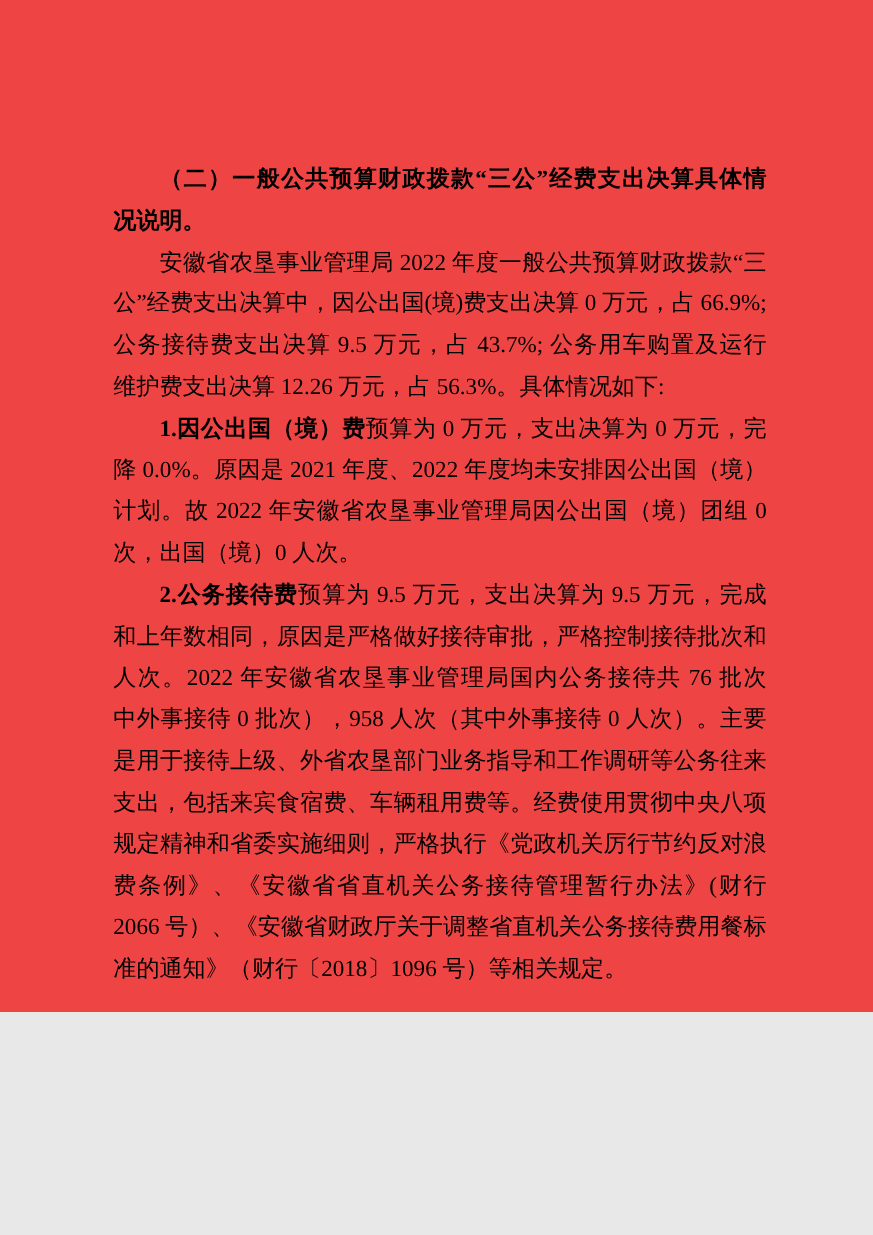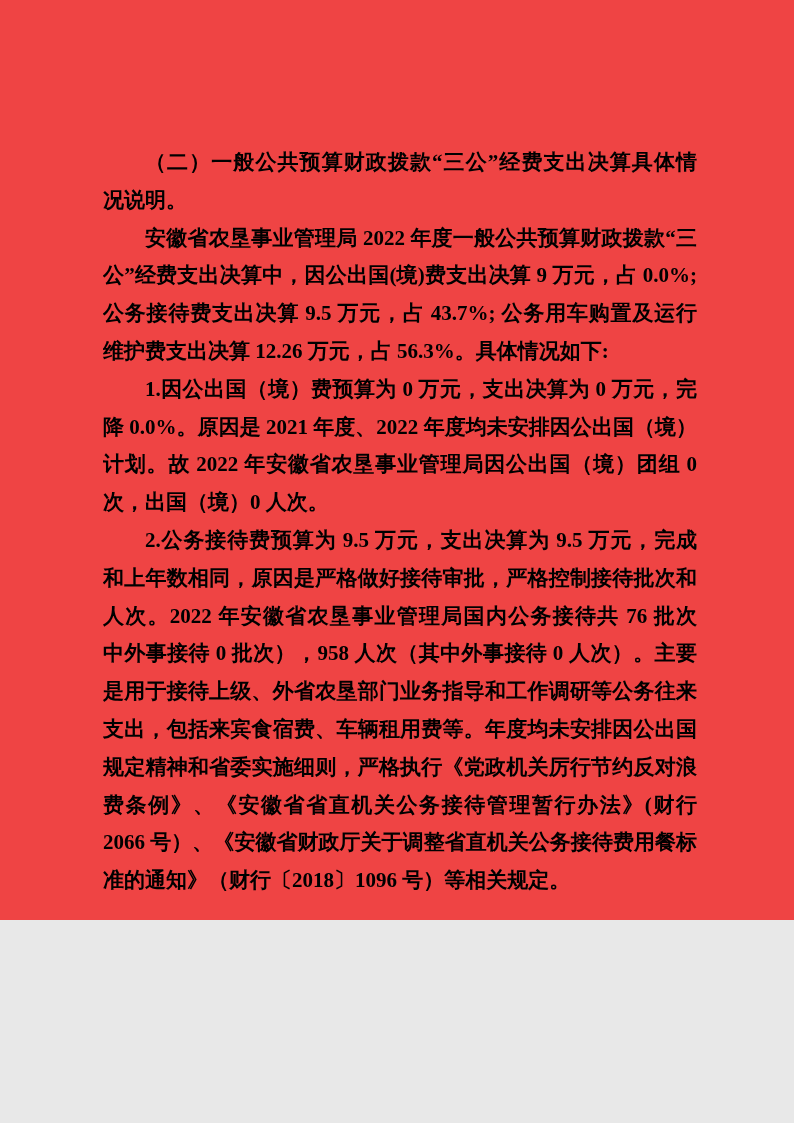--- a/index.html
+++ b/index.html
@@ -34,56 +34,56 @@
   .ln.last {
     text-align-last: left;
   }
   .ln.ind {
     text-indent: 42px;
   }
   .ln .b {
     font-weight: 700;
   }
   .ln .r {
-    font-weight: 700;
+    font-weight: 400;
   }
   .pagenum {
     position: absolute;
     top: 989px;
     right: 97px;
     font-size: 19px;
     line-height: 24px;
     font-weight: 400;
   }
 </style>
 </head>
 <body>
 
 <div class="sheet">
   <div class="textblock">
 
     <div class="ln ind"><span class="b">（二）一般公共预算财政拨款“三公”经费支出决算具体情</span><span class="r"></span></div>
     <div class="ln last"><span class="b">况说明。</span><span class="r"></span></div>
 
     <div class="ln ind"><span class="b"></span><span class="r">安徽省农垦事业管理局 2022 年度一般公共预算财政拨款“三</span></div>
-    <div class="ln"><span class="b"></span><span class="r">公”经费支出决算中，因公出国(境)费支出决算 9 万元，占 0.0%;</span></div>
+    <div class="ln"><span class="b"></span><span class="r">公”经费支出决算中，因公出国(境)费支出决算 0 万元，占 66.9%;</span></div>
     <div class="ln"><span class="b"></span><span class="r">公务接待费支出决算 9.5 万元，占 43.7%; 公务用车购置及运行</span></div>
     <div class="ln last"><span class="b"></span><span class="r">维护费支出决算 12.26 万元，占 56.3%。具体情况如下:</span></div>
 
     <div class="ln ind"><span class="b">1.因公出国（境）费</span><span class="r">预算为 0 万元，支出决算为 0 万元，完</span></div>
     <div class="ln"><span class="b"></span><span class="r">降 0.0%。原因是 2021 年度、2022 年度均未安排因公出国（境）</span></div>
     <div class="ln"><span class="b"></span><span class="r">计划。故 2022 年安徽省农垦事业管理局因公出国（境）团组 0</span></div>
     <div class="ln last"><span class="b"></span><span class="r">次，出国（境）0 人次。</span></div>
 
     <div class="ln ind"><span class="b">2.公务接待费</span><span class="r">预算为 9.5 万元，支出决算为 9.5 万元，完成</span></div>
     <div class="ln"><span class="b"></span><span class="r">和上年数相同，原因是严格做好接待审批，严格控制接待批次和</span></div>
     <div class="ln"><span class="b"></span><span class="r">人次。2022 年安徽省农垦事业管理局国内公务接待共 76 批次（其</span></div>
     <div class="ln"><span class="b"></span><span class="r">中外事接待 0 批次），958 人次（其中外事接待 0 人次）。主要</span></div>
     <div class="ln"><span class="b"></span><span class="r">是用于接待上级、外省农垦部门业务指导和工作调研等公务往来</span></div>
-    <div class="ln"><span class="b"></span><span class="r">支出，包括来宾食宿费、车辆租用费等。年度均未安排因公出国</span></div>
+    <div class="ln"><span class="b"></span><span class="r">支出，包括来宾食宿费、车辆租用费等。经费使用贯彻中央八项</span></div>
     <div class="ln"><span class="b"></span><span class="r">规定精神和省委实施细则，严格执行《党政机关厉行节约反对浪</span></div>
     <div class="ln"><span class="b"></span><span class="r">费条例》、《安徽省省直机关公务接待管理暂行办法》(财行〔2014〕</span></div>
     <div class="ln"><span class="b"></span><span class="r">2066 号）、《安徽省财政厅关于调整省直机关公务接待费用餐标</span></div>
     <div class="ln last"><span class="b"></span><span class="r">准的通知》（财行〔2018〕1096 号）等相关规定。</span></div>
 
   </div>
 
   <div class="pagenum">–2–</div>
 </div>
 

